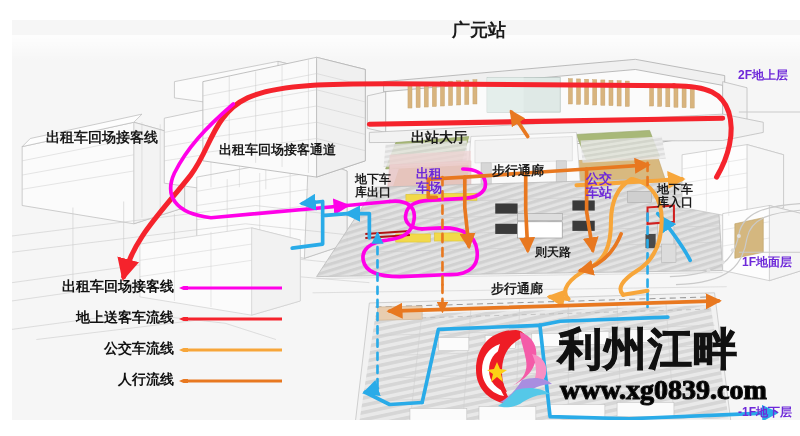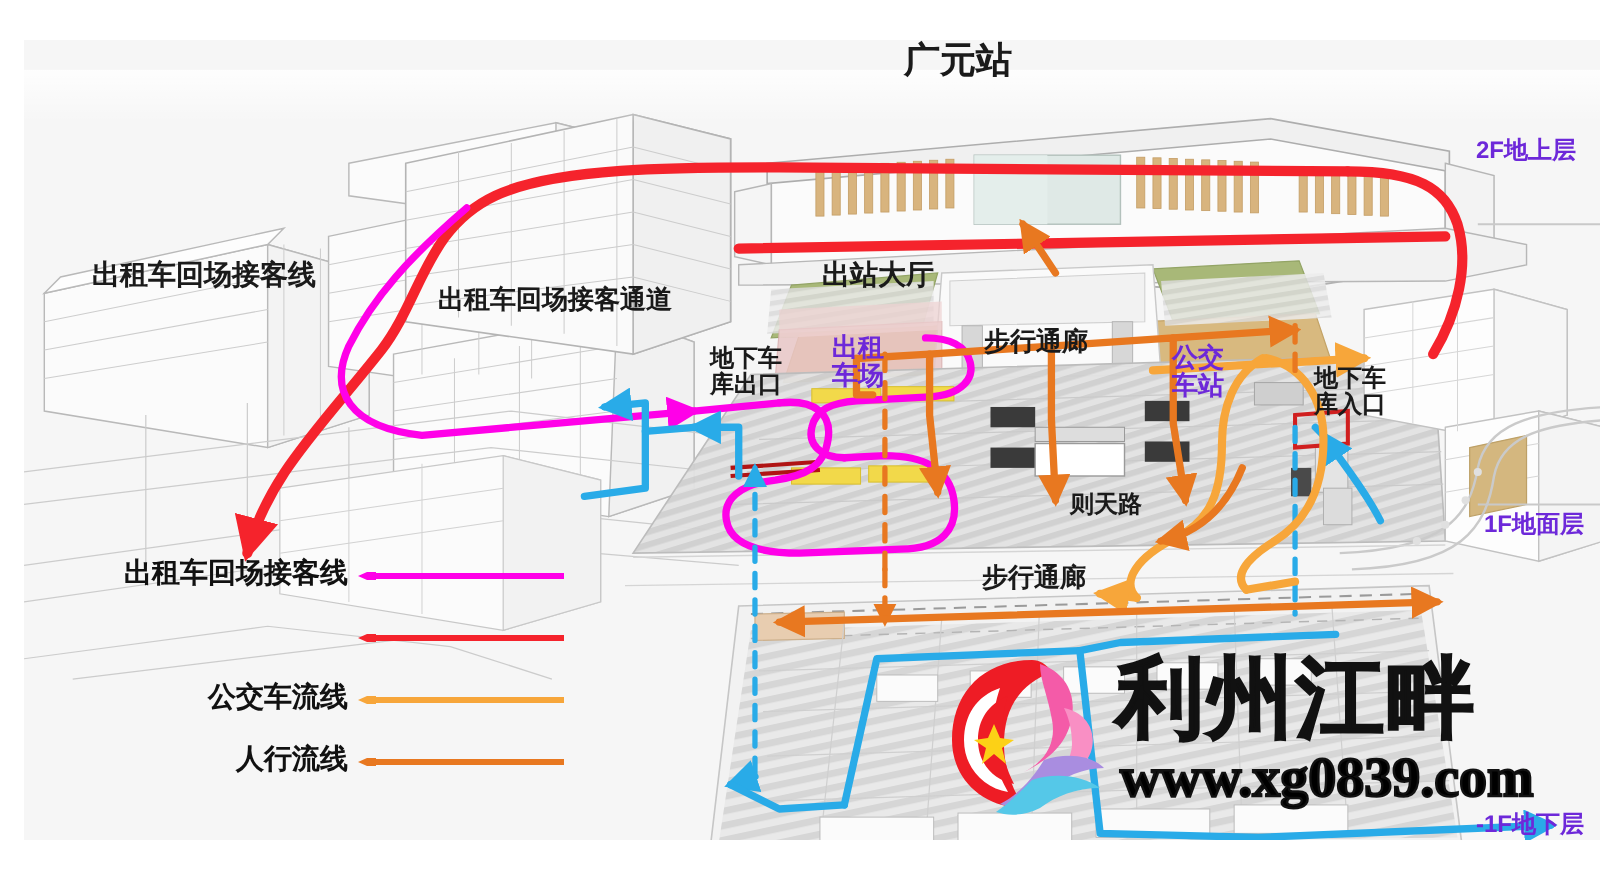--- a/index.html
+++ b/index.html
@@ -397,20 +397,21 @@
 
     <div id="legend">
       <div class="leg-row">
         <span class="leg-text">出租车回场接客线</span>
         <svg class="leg-line" viewBox="0 0 106 4" preserveAspectRatio="none">
           <path d="M104 2 L9 2" stroke="#ff00e8" stroke-width="3" fill="none"></path>
           <path d="M1 2 L10 -2 L10 6 Z" fill="#ff00e8"></path>
         </svg>
       </div>
       <div class="leg-row">
+        <span class="leg-text">地上送客车流线</span>
         <svg class="leg-line" viewBox="0 0 106 4" preserveAspectRatio="none">
           <path d="M104 2 L9 2" stroke="#f5232c" stroke-width="3" fill="none"></path>
           <path d="M1 2 L10 -2 L10 6 Z" fill="#f5232c"></path>
         </svg>
       </div>
       <div class="leg-row">
         <span class="leg-text">公交车流线</span>
         <svg class="leg-line" viewBox="0 0 106 4" preserveAspectRatio="none">
           <path d="M104 2 L9 2" stroke="#f7a63a" stroke-width="3" fill="none"></path>
           <path d="M1 2 L10 -2 L10 6 Z" fill="#f7a63a"></path>

